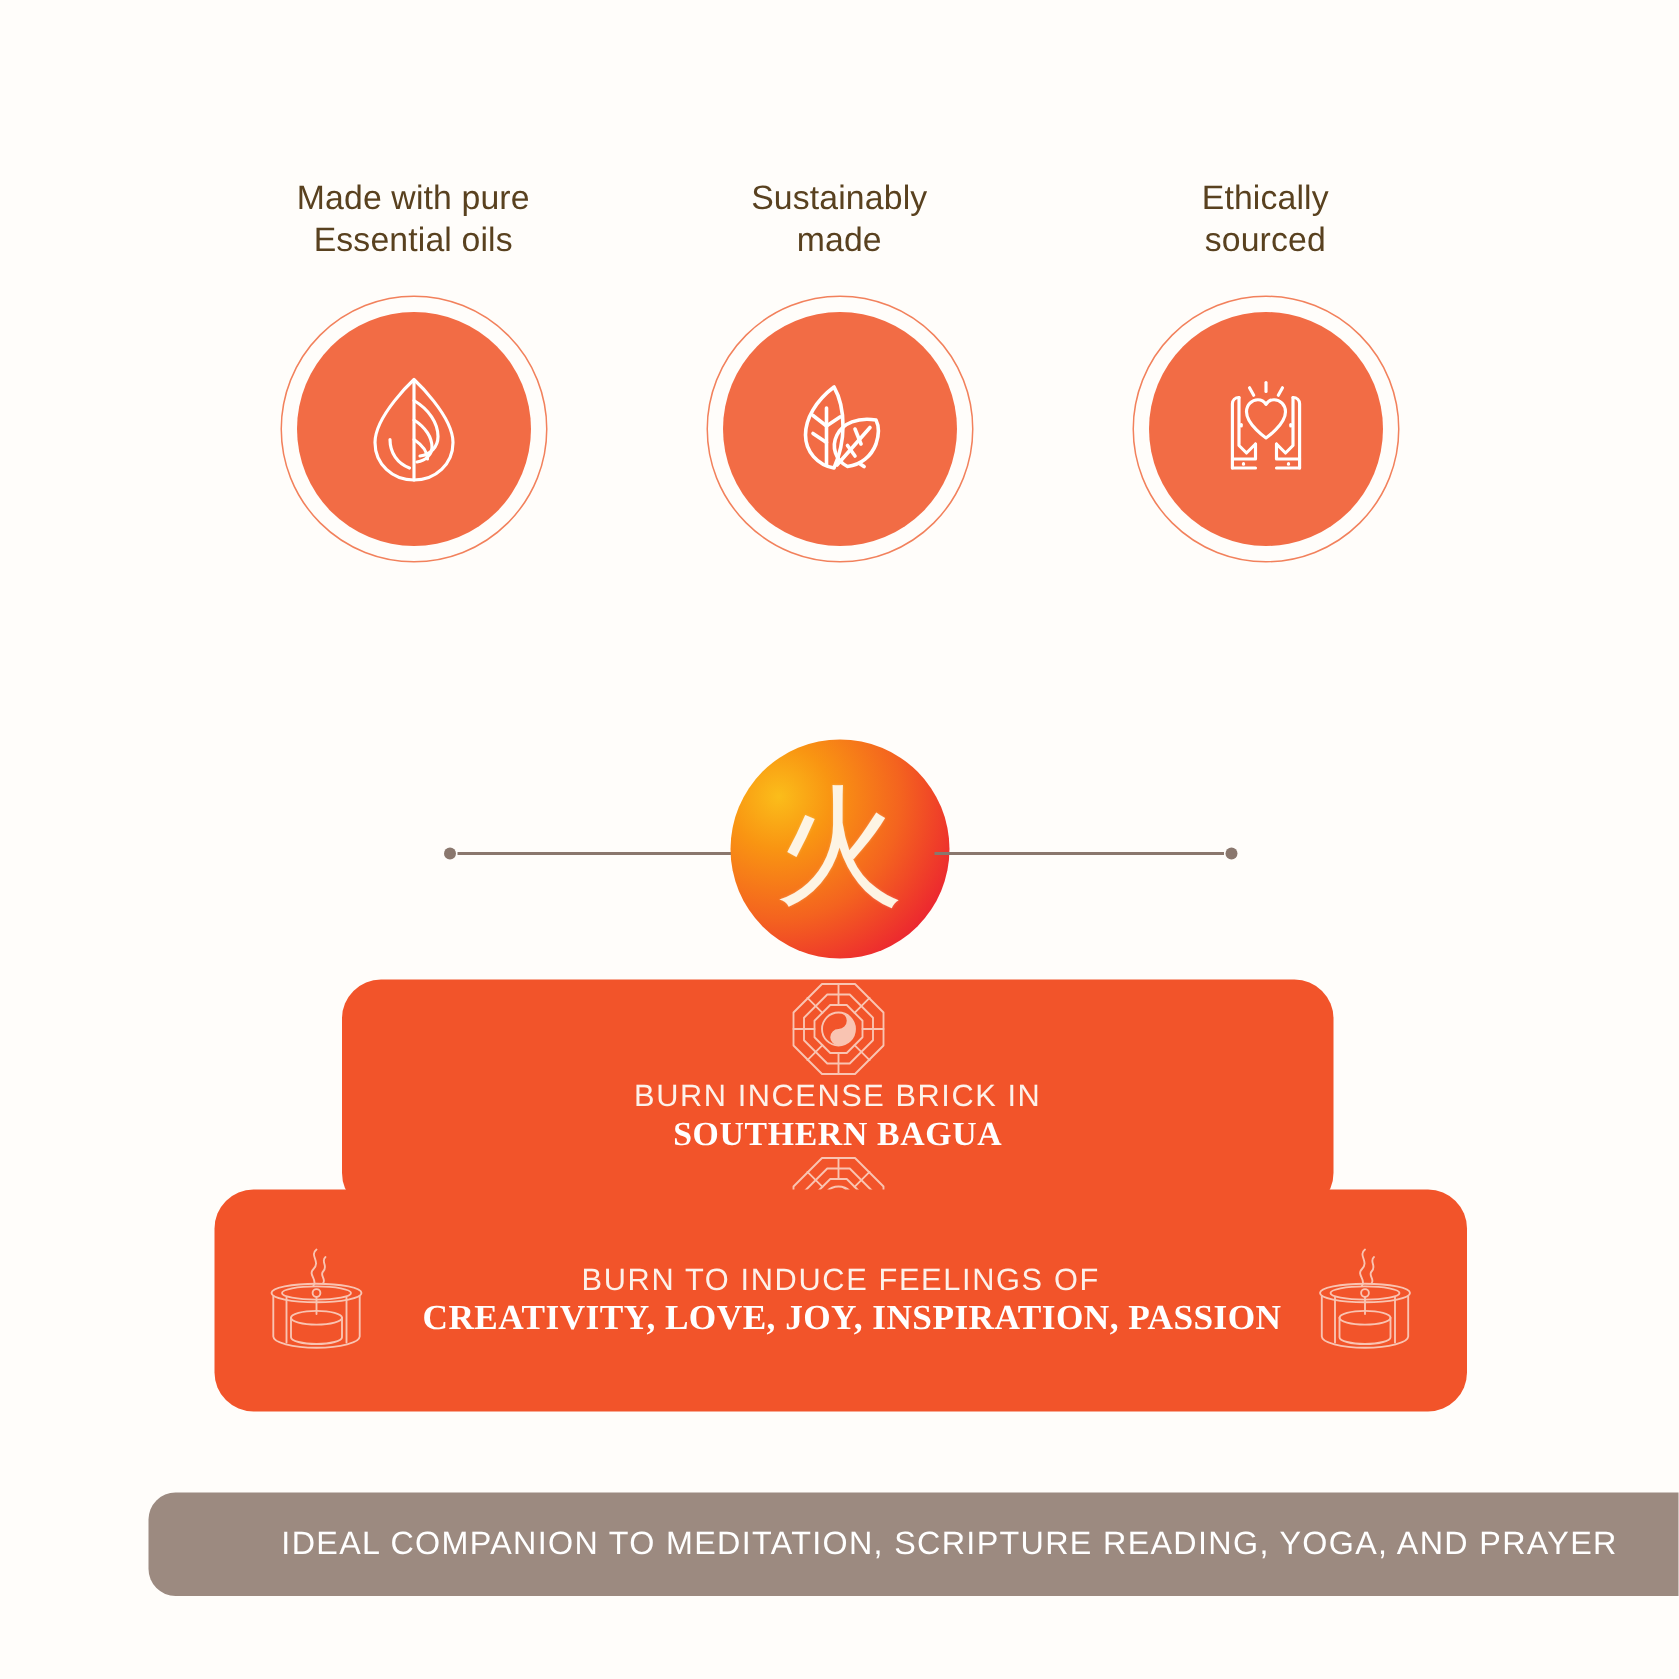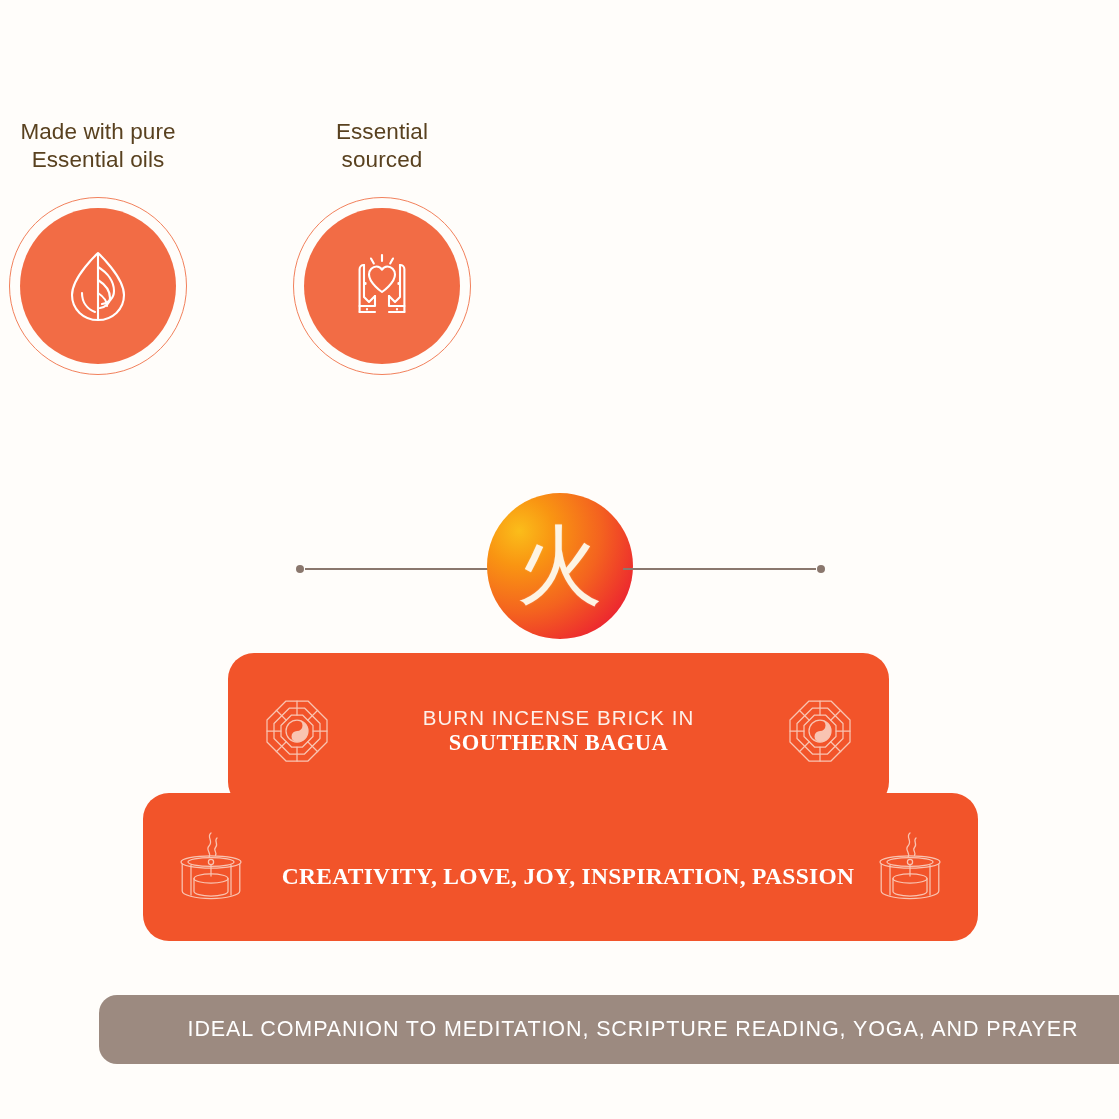--- a/index.html
+++ b/index.html
@@ -20,20 +20,21 @@
     height: 1119px;
   }
 
   
   .features {
     position: absolute;
     top: 118px;
     left: 0;
     width: 1119px;
     display: flex;
+    justify-content: center;
     gap: 88px;
   }
   .feature {
     width: 196px;
     display: flex;
     flex-direction: column;
     align-items: center;
   }
   .feature-label {
     font-size: 22.5px;
@@ -123,21 +124,21 @@
   
   .banner {
     position: absolute;
     background: #f2542a;
     border-radius: 26px;
     display: flex;
     align-items: center;
     justify-content: space-between;
     box-sizing: border-box;
   }
-  .banner.b1 { left: 228px; top: 653px; width: 661px; height: 155px; padding: 0 36px; }
+  .banner.b1 { left: 228px; top: 653px; width: 661px; height: 155px; padding: 0 36px; flex-direction: column; }
   .banner.b2 { left: 143px; top: 793px; width: 835px; height: 148px; padding: 0 32px; }
   .banner.b3 {
     left: 99px; top: 975px; width: 1068px; height: 69px;
     background: #9c8a80; border-radius: 18px;
     justify-content: center; padding: 16px 24px; margin-top: 20px;
   }
   .banner-text {
     flex: 1;
     text-align: center;
     color: #ffffff;
@@ -187,23 +188,43 @@
             <path d="M46 14 L46 80"></path>
             <path d="M46 27 C56 33 62 42 62 51 C62 58 57 63 50 64"></path>
             <path d="M46 40 C54 45 58 52 58 58 C58 63 54 67 48 68"></path>
             <path d="M46 53 C52 57 55 62 55 66"></path>
             <path d="M30 53 C30 62 35 69 43 72"></path>
           </svg>
         </div>
       </div>
     </div>
 
-
     <div class="feature">
-      <div class="feature-label">Essential
+      <div class="feature-label">Sustainably
+made</div>
+      <div class="badge">
+        <div class="badge-inner">
+          <svg width="92" height="92" viewBox="0 0 92 92" fill="none" stroke="#ffffff" stroke-width="2.4" stroke-linecap="round" stroke-linejoin="round">
+            <path d="M42 18 C30 27 23 39 23 50 C23 61 31 70 42 72 C46 63 48 53 48 44 C48 34 46 25 42 18 Z"></path>
+            <path d="M37 32 L37 70"></path>
+            <path d="M37 44 L28 37"></path>
+            <path d="M37 55 L28 49"></path>
+            <path d="M37 44 L46 38"></path>
+            <path d="M70 40 C58 38 48 42 44 50 C40 58 43 67 51 71 C60 70 67 64 70 56 C72 50 72 44 70 40 Z"></path>
+            <path d="M66 45 L44 70"></path>
+            <path d="M56 46 L60 56"></path>
+            <path d="M51 57 L56 64"></path>
+            <path d="M59 69 L62 71" stroke-width="2.6"></path>
+          </svg>
+        </div>
+      </div>
+    </div>
+
+    <div class="feature">
+      <div class="feature-label">Ethically
 sourced</div>
       <div class="badge">
         <div class="badge-inner">
           <svg width="92" height="92" viewBox="0 0 92 92" fill="none" stroke="#ffffff" stroke-width="2.1" stroke-linecap="round" stroke-linejoin="round">
             <path d="M46 52 C46 52 33 43 33 34.5 C33 29.8 36.6 26.5 40.6 26.5 C43.3 26.5 45 28 46 29.6 C47 28 48.7 26.5 51.4 26.5 C55.4 26.5 59 29.8 59 34.5 C59 43 46 52 46 52 Z"></path>
             <path d="M46 15 L46 21"></path>
             <path d="M35 18.5 L37.8 23.5"></path>
             <path d="M57 18.5 L54.2 23.5"></path>
             <path d="M28 25 L28 57 L33 62 L39 56"></path>
             <path d="M28 25 C25.4 25 23.6 26.8 23.6 29.2 L23.6 66 L23.6 72"></path>
@@ -293,21 +314,21 @@
         <circle cx="36" cy="33" r="2.6"></circle>
         <path d="M7.2 35 L7.2 62 C7.2 66 20 69.5 36 69.5 C52 69.5 64.8 66 64.8 62 L64.8 35"></path>
         <path d="M16 36 L16 66"></path>
         <path d="M56 36 L56 66"></path>
         <path d="M36 35.6 L36 47"></path>
         <ellipse cx="36" cy="49.5" rx="17" ry="4.6"></ellipse>
         <path d="M19 49.5 L19 62.5 C19 65 26.6 67 36 67 C45.4 67 53 65 53 62.5 L53 49.5"></path>
       </svg>
     </span>
     <span class="banner-text">
-      <br>
+      <span class="line-top">BURN TO INDUCE FEELINGS OF</span><br>
       <span class="line-bold">CREATIVITY, LOVE, JOY, INSPIRATION, PASSION</span>
     </span>
     <span class="banner-icon">
       <svg width="72" height="76" viewBox="0 0 72 76" fill="none" stroke="#f9c4b2" stroke-width="1.25" stroke-linecap="round" stroke-linejoin="round">
         <path d="M36 4 C31 8 39 12 34 17 C30 21 37 24 34 28"></path>
         <path d="M42 9 C38.5 12 44 15 40.5 18.5 C37.8 21.3 42.5 23.5 40.5 26.3"></path>
         <ellipse cx="36" cy="33" rx="30" ry="6.2"></ellipse>
         <ellipse cx="36" cy="33" rx="23" ry="4.4"></ellipse>
         <circle cx="36" cy="33" r="2.6"></circle>
         <path d="M7.2 35 L7.2 62 C7.2 66 20 69.5 36 69.5 C52 69.5 64.8 66 64.8 62 L64.8 35"></path>

